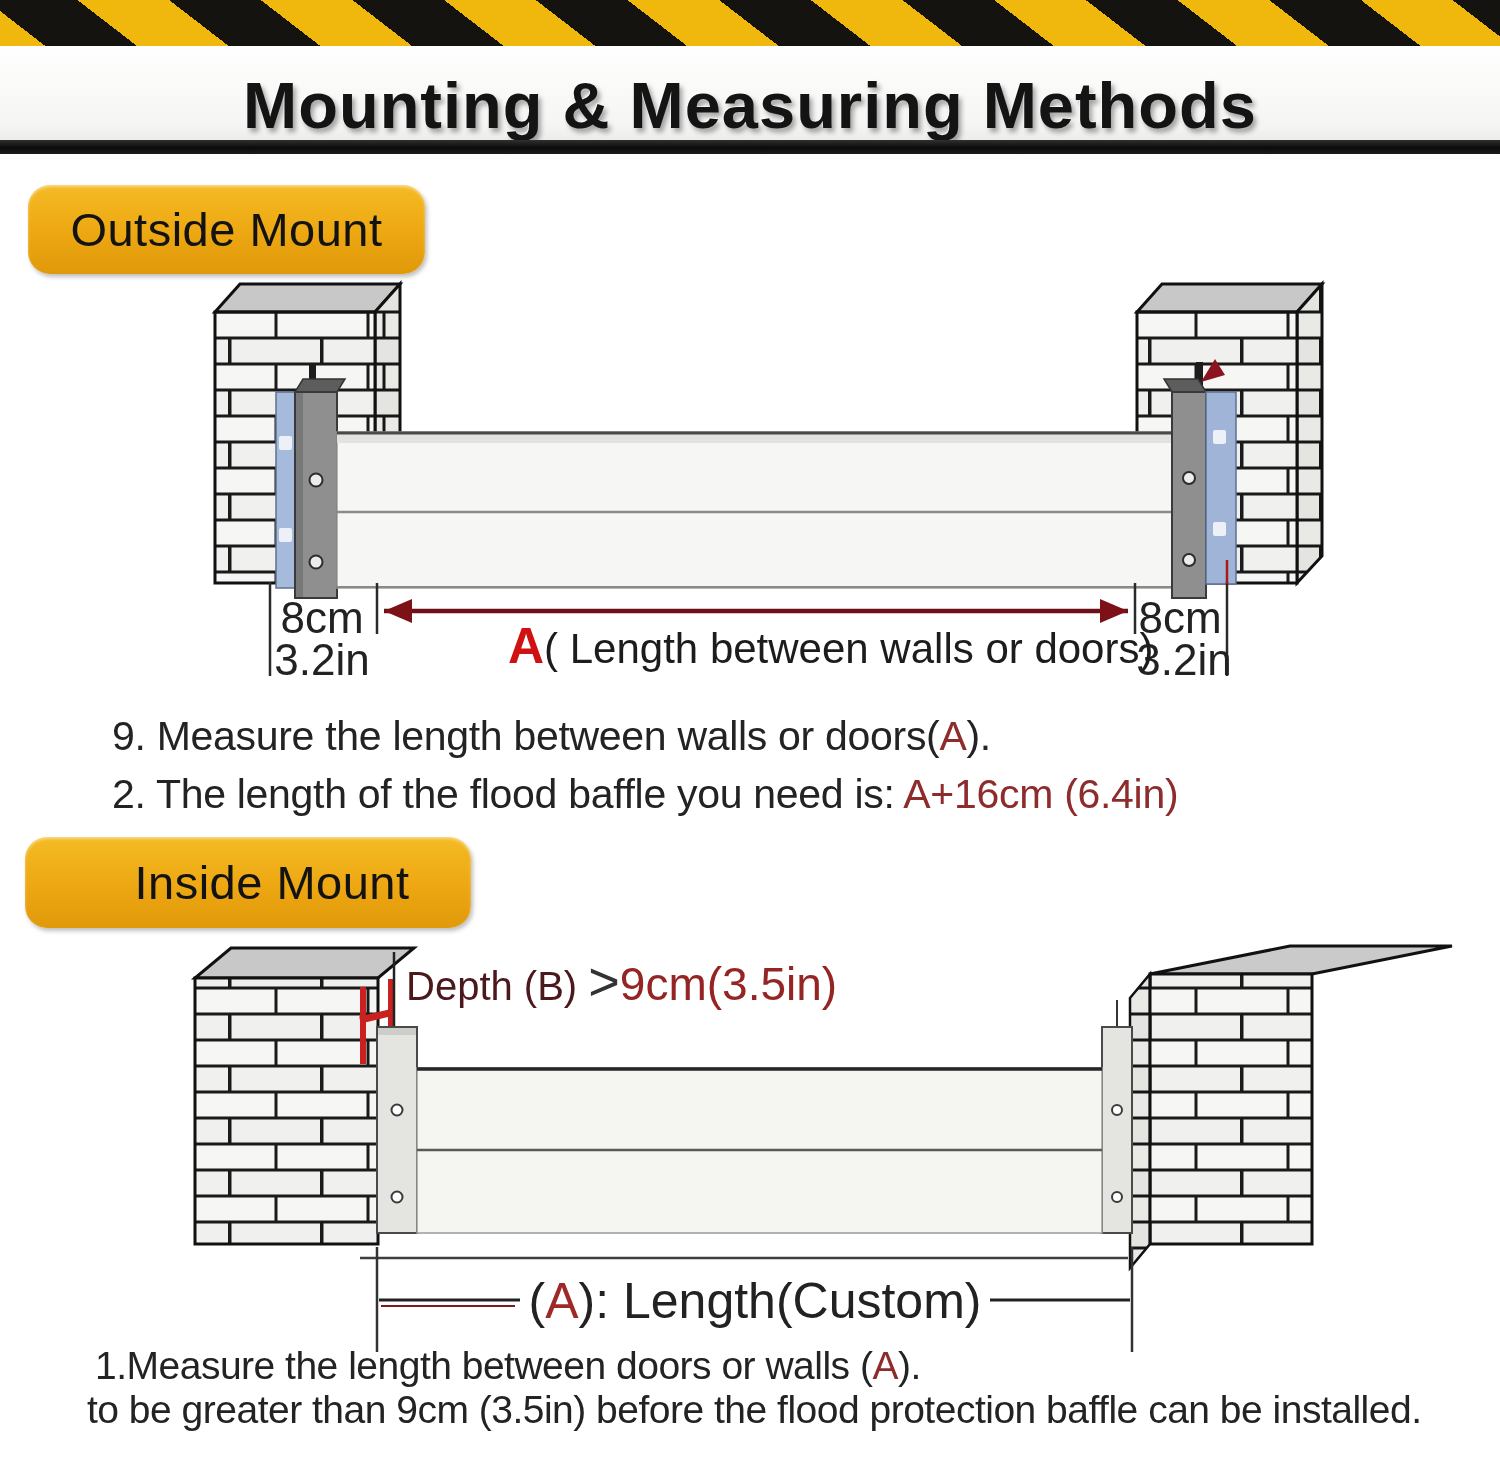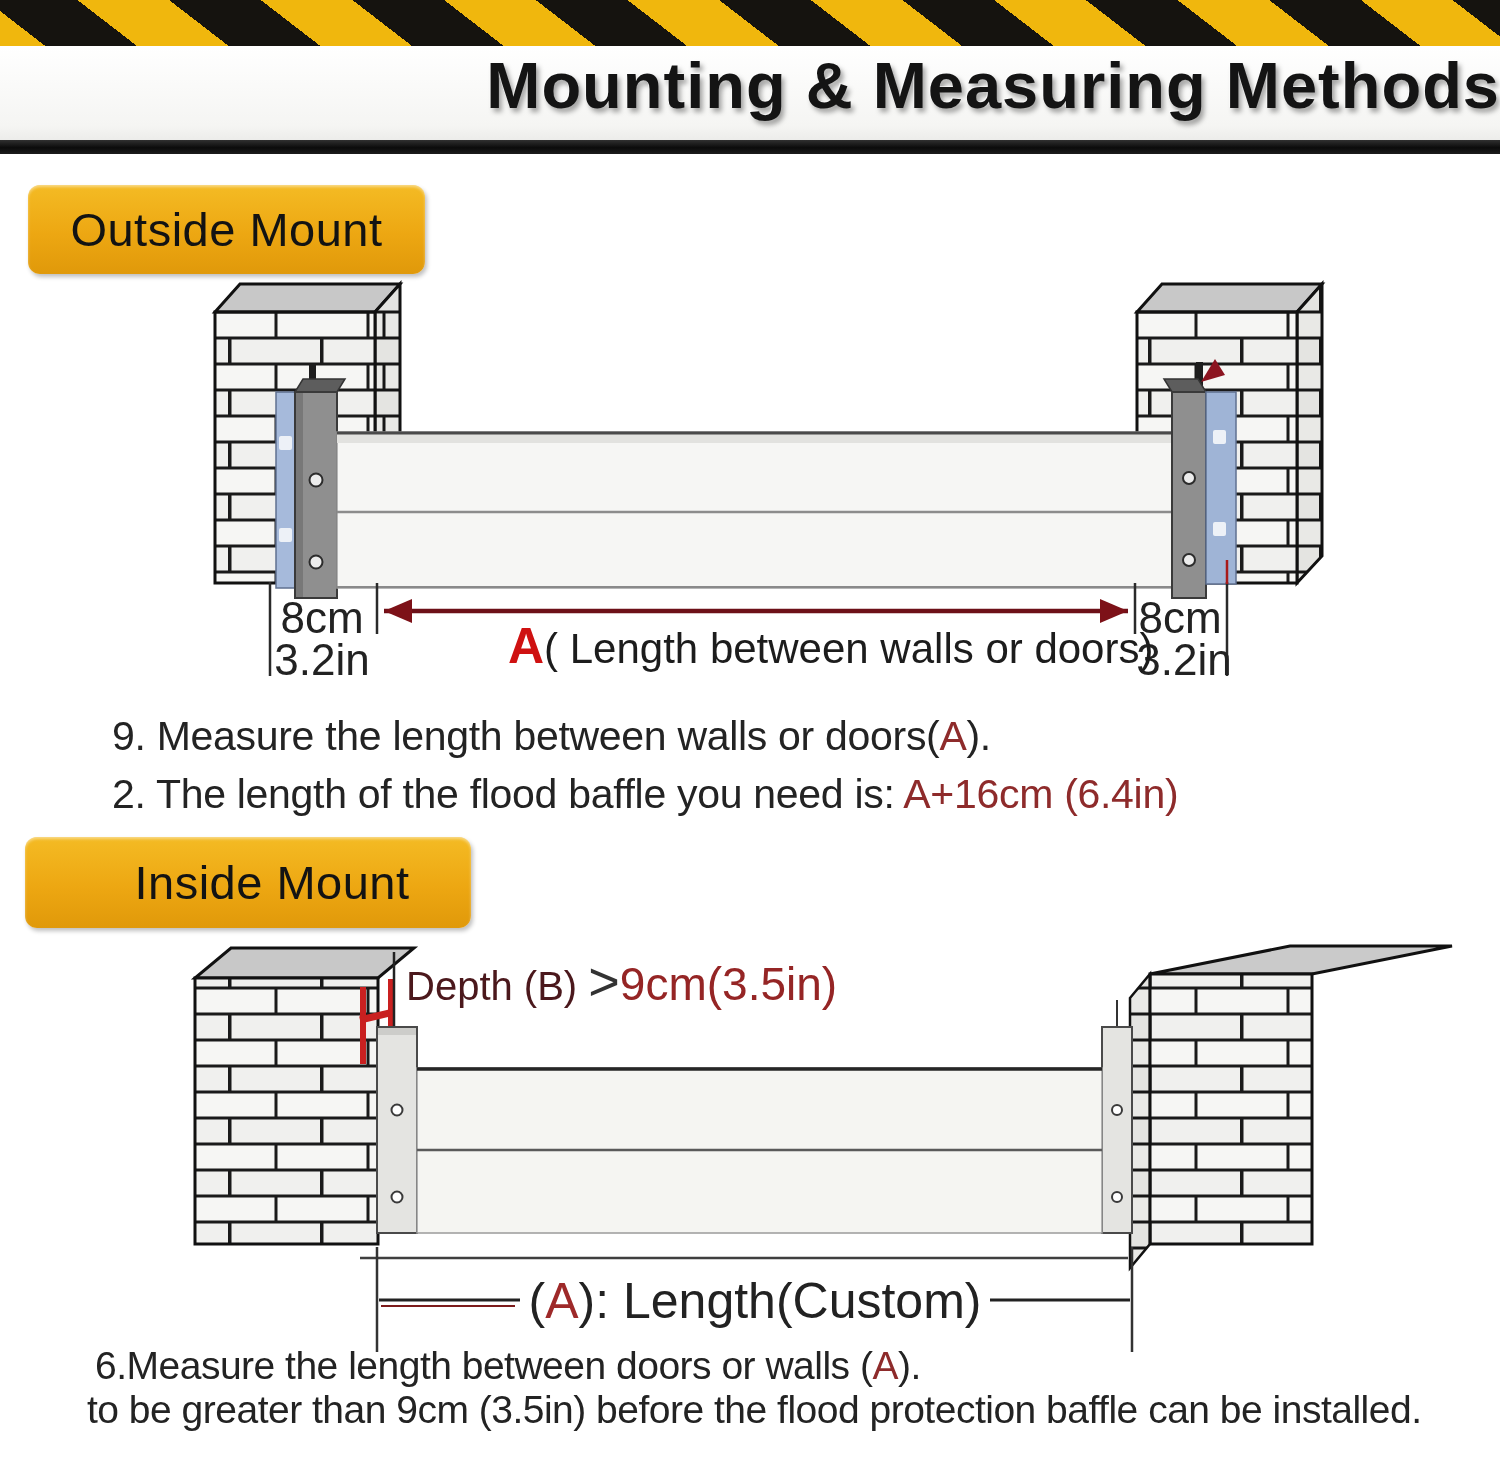--- a/index.html
+++ b/index.html
@@ -6,29 +6,29 @@
   .stage{position:relative;width:1500px;height:1475px;background:#ffffff;overflow:hidden;
          font-family:"Liberation Sans", sans-serif;}
 
   
   .tape{position:absolute;left:-30px;right:-30px;top:-6px;height:60px;
         background:repeating-linear-gradient(38deg,#f0b70d 0 56px,#15130f 56px 112px);
         transform:rotate(-0.35deg);
         box-shadow:0 5px 9px rgba(0,0,0,.35);}
   .title-plate{position:absolute;left:0;right:0;top:46px;height:94px;
         background:linear-gradient(180deg,#ffffff 0%,#f5f5f3 85%,#ececea 100%);}
-  .page-title{position:absolute;left:0;right:0;top:48px;margin:0;text-align:right;
+  .page-title{position:absolute;left:0;right:0;top:68px;margin:0;text-align:center;
         font-size:65px;font-weight:bold;letter-spacing:1px;color:#141414;
         text-shadow:-1px -1px 0 rgba(255,255,255,.6), 3px 4px 5px rgba(0,0,0,.35);}
   .title-bar{position:absolute;left:0;right:0;top:140px;height:14px;
         background:linear-gradient(180deg,#303030,#0b0b0b 55%,#1c1c1c);}
 
   
   .badge{position:absolute;display:flex;align-items:center;justify-content:center;
-        border-radius:12px;background:linear-gradient(180deg,#f4bb24 0%,#eda712 55%,#e0990a 100%);
+        border-radius:22px;background:linear-gradient(180deg,#f4bb24 0%,#eda712 55%,#e0990a 100%);
         box-shadow:2px 3px 4px rgba(0,0,0,.25), inset 0 2px 3px rgba(255,255,255,.45);
         color:#131313;font-size:47px;letter-spacing:.5px;}
   .badge-outside{left:28px;top:185px;width:397px;height:89px;}
   .badge-inside{left:25px;top:837px;width:398px;height:91px;padding-left:48px;}
 
   
   svg.diag{position:absolute;left:0;width:1500px;display:block;}
   #d1{top:270px;height:430px;}
   #d2{top:940px;height:420px;}
   svg text{font-family:"Liberation Sans", sans-serif;}
@@ -214,17 +214,17 @@
       <line x1="379" y1="1300" x2="520" y2="1300" stroke="#222" stroke-width="3"></line>
       <line x1="381" y1="1306" x2="515" y2="1306" stroke="#7c1b1b" stroke-width="2"></line>
       <line x1="990" y1="1300" x2="1130" y2="1300" stroke="#222" stroke-width="3"></line>
     </g>
     <text x="755" y="1318" text-anchor="middle">
       <tspan font-size="50" fill="#222">(</tspan><tspan font-size="50" fill="#9e2929">A</tspan><tspan font-size="50" fill="#222">): Length(Custom)</tspan>
     </text>
   </svg>
 
   <div class="steps steps-inside">
-    <div class="step-line"><span>6.Measure the length between doors or walls (</span><span class="hl">A</span><span>).</span></div>
+    <div class="step-line"><span>1.Measure the length between doors or walls (</span><span class="hl">A</span><span>).</span></div>
     <div class="step-line cont">to be greater than 9cm (3.5in) before the flood protection baffle can be installed.</div>
   </div>
 
 </div>
 
 </body></html>

